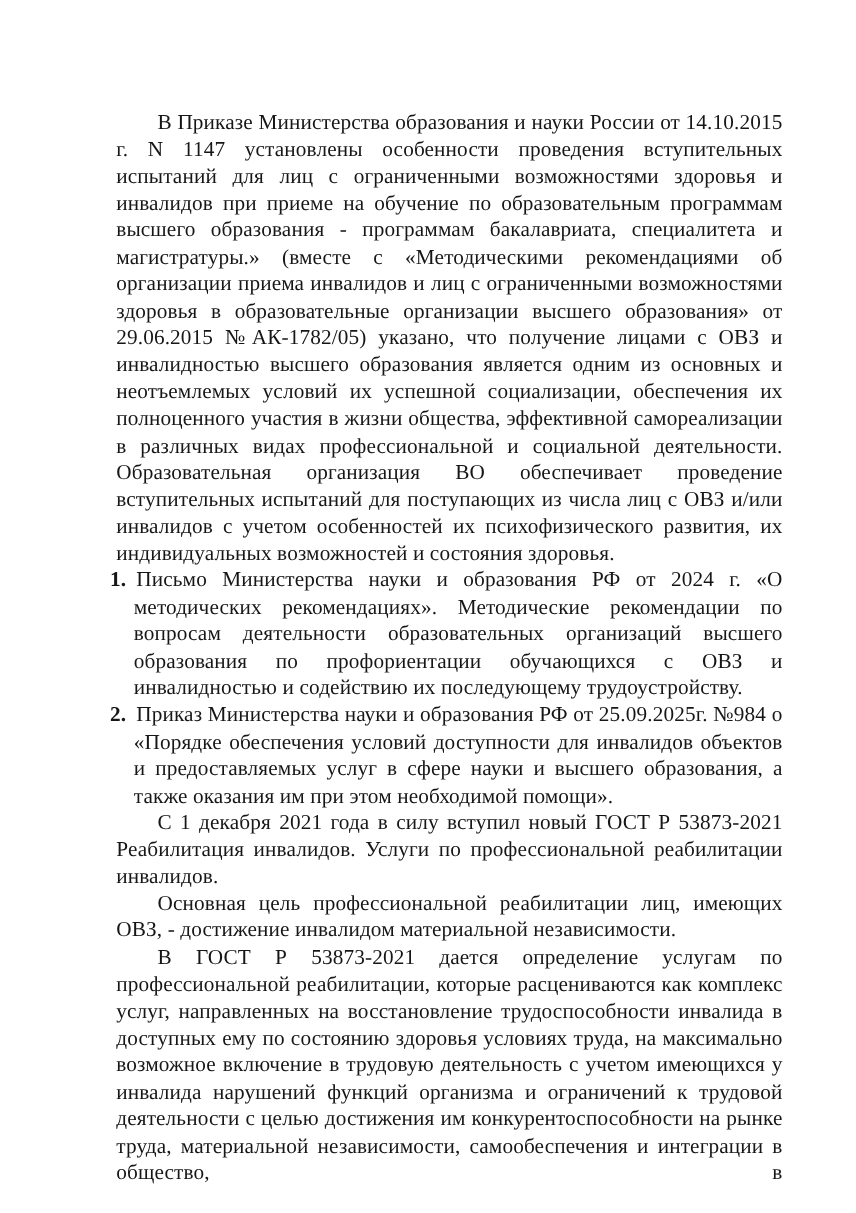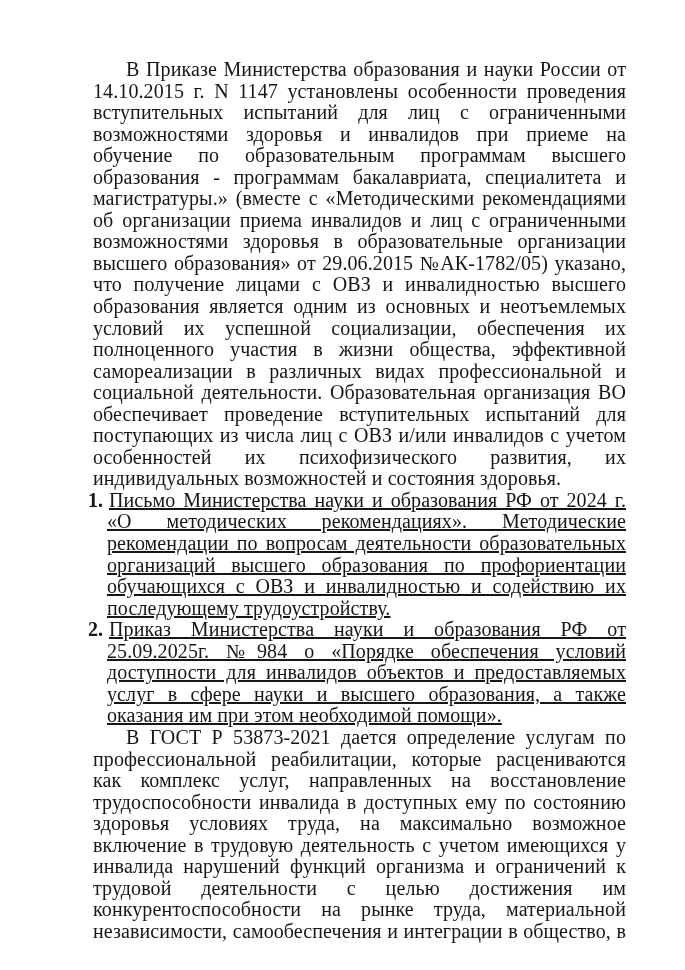--- a/index.html
+++ b/index.html
@@ -12,40 +12,43 @@
   }
   .page {
     box-sizing: border-box;
     width: 685px;
     height: 970px;
     padding: 59px 59px 30px 93px;
     overflow: hidden;
     background: #ffffff;
   }
   .content {
-    font-size: 20px;
+    font-size: 17px;
     line-height: 21.55px;
     text-align: justify;
     letter-spacing: 0.1px;
+    margin-top: 28px;
   }
   .p.indent { text-indent: 33px; }
   .cut { text-align-last: justify; }
-  .li { padding-left: 14px; text-decoration: underline; }
+  .li { padding-left: 14px; }
   .num {
     font-weight: bold;
     display: inline-block;
     width: 21px;
     margin-left: -19px;
     text-align: left;
   }
   .it { }
 </style>
 </head>
 <body>
 
 <div class="page">
   <div class="content">
       <div class="p indent"><span>В Приказе Министерства образования и науки России от 14.10.2015 г. N 1147 установлены особенности проведения вступительных испытаний для лиц с ограниченными возможностями здоровья и инвалидов при приеме на обучение по образовательным программам высшего образования - программам бакалавриата, специалитета и магистратуры.» (вместе с «Методическими рекомендациями об организации приема инвалидов и лиц с ограниченными возможностями здоровья в образовательные организации высшего образования» от 29.06.2015 №АК-1782/05) указано, что получение лицами с ОВЗ и инвалидностью высшего образования является одним из основных и неотъемлемых условий их успешной социализации, обеспечения их полноценного участия в жизни общества, эффективной самореализации в различных видах профессиональной и социальной деятельности. Образовательная организация ВО обеспечивает проведение вступительных испытаний для поступающих из числа лиц с ОВЗ и/или инвалидов с учетом особенностей их психофизического развития, их индивидуальных возможностей и состояния здоровья.</span></div>
       <div class="li"><span class="num">1.</span><span>Письмо Министерства науки и образования РФ от 2024 г. «О методических рекомендациях». Методические рекомендации по вопросам деятельности образовательных организаций высшего образования по профориентации обучающихся с ОВЗ и инвалидностью и содействию их последующему трудоустройству.</span></div>
       <div class="li"><span class="num">2.</span><span>Приказ Министерства науки и образования РФ от 25.09.2025г. №984 о «Порядке обеспечения условий доступности для инвалидов объектов и предоставляемых услуг в сфере науки и высшего образования, а также оказания им при этом необходимой помощи».</span></div>
+      <div class="p indent"><span>С 1 декабря 2021 года в силу вступил новый ГОСТ Р 53873-2021 Реабилитация инвалидов. Услуги по профессиональной реабилитации инвалидов.</span></div>
+      <div class="p indent"><span>Основная цель профессиональной реабилитации лиц, имеющих ОВЗ, - достижение инвалидом материальной независимости.</span></div>
       <div class="p indent cut"><span>В ГОСТ Р 53873-2021 дается определение услугам по </span><span class="it">профессиональной реабилитации,</span><span> которые расцениваются как комплекс услуг, направленных на восстановление трудоспособности инвалида в доступных ему по состоянию здоровья условиях труда, на максимально возможное включение в трудовую деятельность с учетом имеющихся у инвалида нарушений функций организма и ограничений к трудовой деятельности с целью достижения им конкурентоспособности на рынке труда, материальной независимости, самообеспечения и интеграции в общество, в</span></div>
     </div>
 </div>
 
 </body></html>

